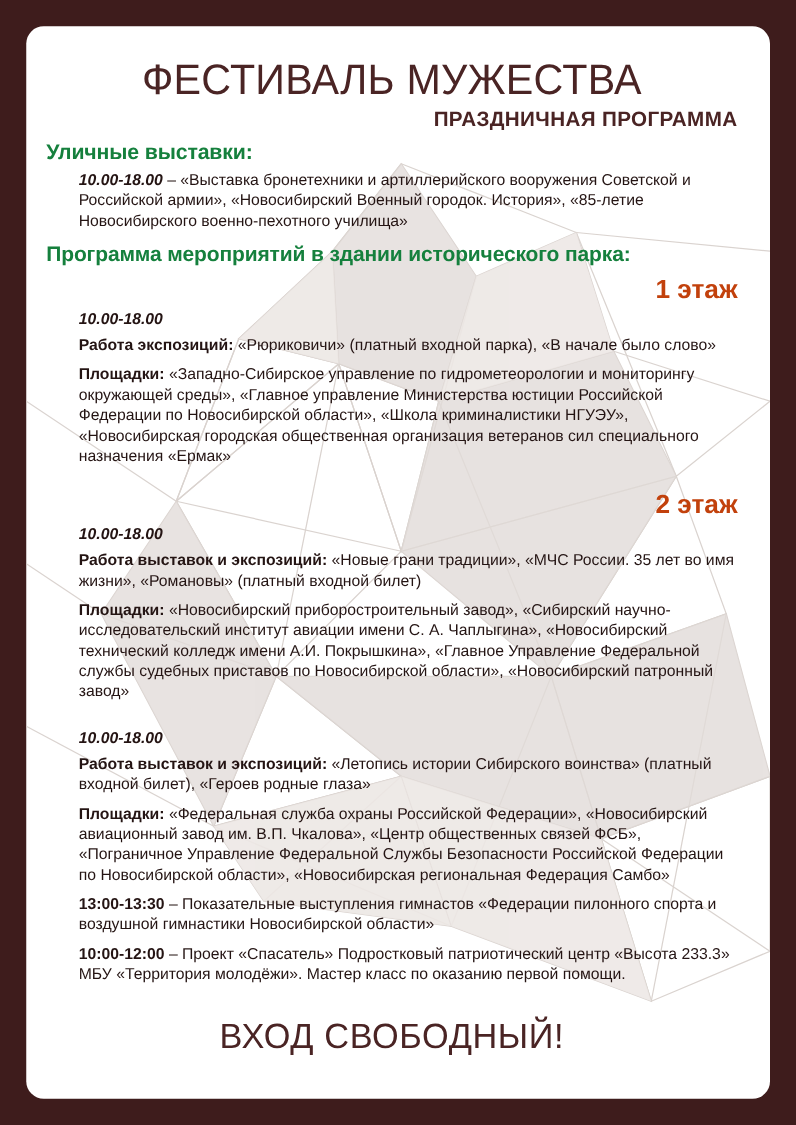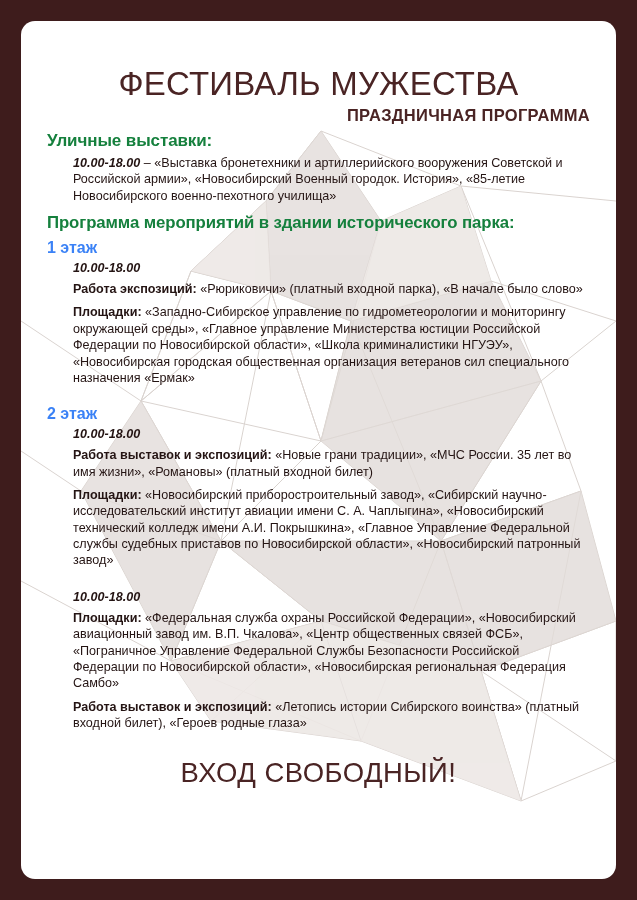--- a/index.html
+++ b/index.html
@@ -34,24 +34,23 @@
     left: 0;
     top: 0;
     width: 100%;
     height: 100%;
     pointer-events: none;
     z-index: 0;
   }
   .content {
     position: relative;
     z-index: 2;
-    padding: 18px 26px 0 26px;
+    padding: 18px 26px 0 16px;
     box-sizing: border-box;
     height: 100%;
-    margin-top: 19px;
   }
 
   
   .title {
     text-align: center;
     color: #4A2424;
     font-size: 34px;
     line-height: 1.06;
     letter-spacing: 0.2px;
     font-weight: 400;
@@ -83,23 +82,23 @@
     font-weight: bold;
     margin: 0 0 4px 0;
     letter-spacing: -0.1px;
   }
   .sec-head.wide {
     font-size: 16.8px;
     margin-top: 9px;
     margin-bottom: 2px;
   }
   .floor-head {
-    text-align: left;
-    color: #3b82f6;
-    font-size: 16px;
+    text-align: right;
+    color: #c2410c;
+    font-size: 21px;
     font-weight: bold;
     margin: 6px 0 4px 0;
   }
 
   
   .time-italic {
     font-style: italic;
     font-weight: bold;
     color: #241413;
     font-size: 12.6px;
@@ -235,21 +234,23 @@
         <div class="floor-head">2 этаж</div>
         <div class="time-italic">10.00-18.00</div>
         <div class="para"><span class="lead">Работа выставок и экспозиций:</span><span> «Новые грани традиции», «МЧС России. 35 лет во имя жизни», «Романовы» (платный входной билет)</span></div>
         <div class="para"><span class="lead">Площадки:</span><span> «Новосибирский приборостроительный завод», «Сибирский научно-исследовательский институт авиации имени С. А. Чаплыгина», «Новосибирский технический колледж имени А.И. Покрышкина», «Главное Управление Федеральной службы судебных приставов по Новосибирской области», «Новосибирский патронный завод»</span></div>
       </div>
 
       <div class="spacer-md"></div>
 
       <div class="floor-block">
         <div class="time-italic">10.00-18.00</div>
+        <div class="para"><span class="lead">Работа выставок и экспозиций:</span><span> «Летопись истории Сибирского воинства» (платный входной билет), «Героев родные глаза»</span></div>
         <div class="para"><span class="lead">Площадки:</span><span> «Федеральная служба охраны Российской Федерации», «Новосибирский авиационный завод им. В.П. Чкалова», «Центр общественных связей ФСБ», «Пограничное Управление Федеральной Службы Безопасности Российской Федерации по Новосибирской области», «Новосибирская региональная Федерация Самбо»</span></div>
-        <div class="para"><span class="lead">Работа выставок и экспозиций:</span><span> «Летопись истории Сибирского воинства» (платный входной билет), «Героев родные глаза»</span></div>
+        <div class="para timed"><span class="lead">13:00-13:30</span><span> – Показательные выступления гимнастов «Федерации пилонного спорта и воздушной гимнастики Новосибирской области»</span></div>
+        <div class="para timed"><span class="lead">10:00-12:00</span><span> – Проект «Спасатель» Подростковый патриотический центр «Высота 233.3» МБУ «Территория молодёжи». Мастер класс по оказанию первой помощи.</span></div>
       </div>
 
       <div class="free-entry">ВХОД СВОБОДНЫЙ!</div>
 
     </div>
   </div>
 </div>
 
 </body></html>

